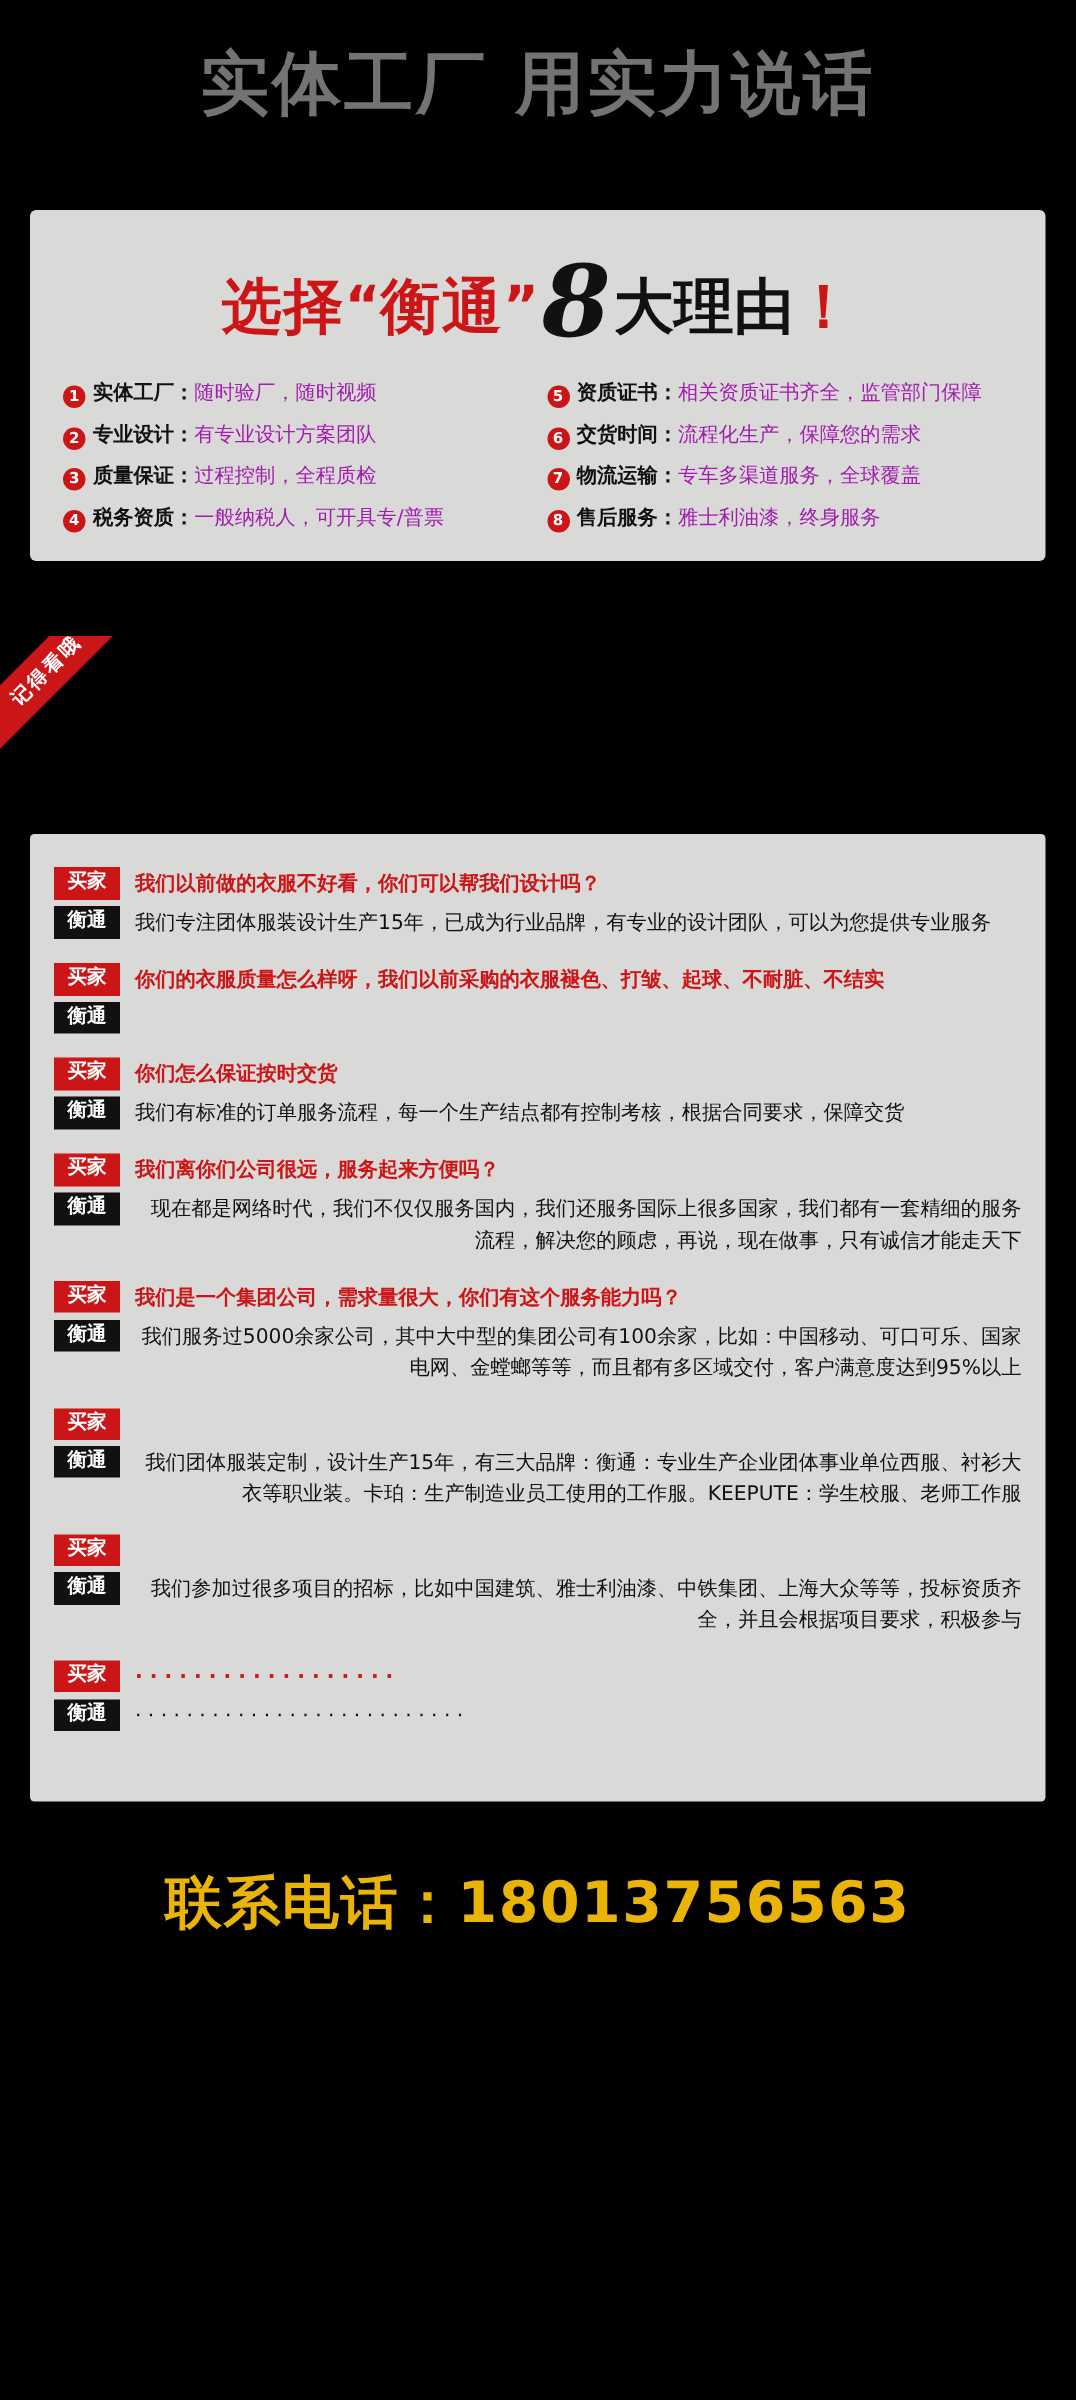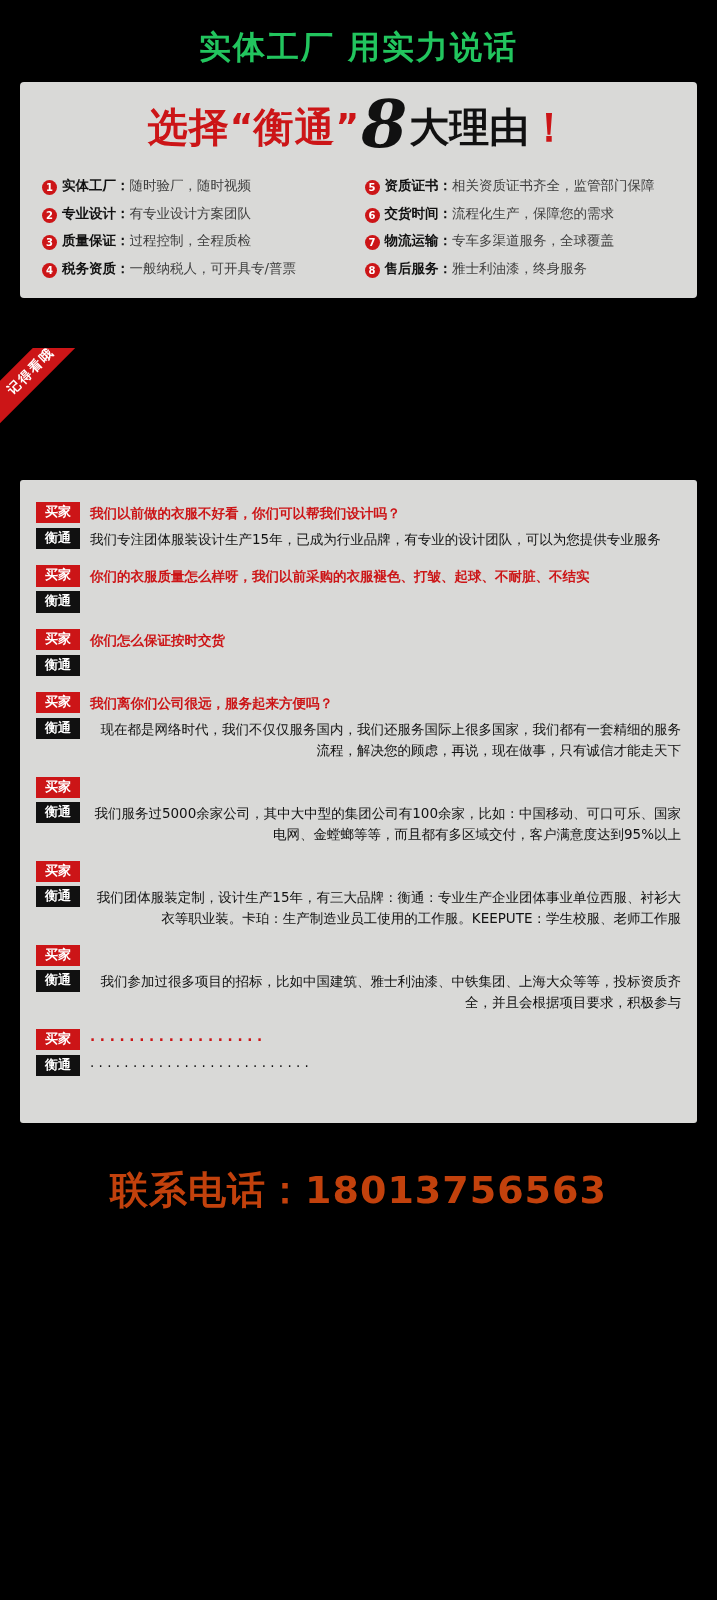--- a/index.html
+++ b/index.html
@@ -9,33 +9,34 @@
     font-family: "DejaVu Sans", "Liberation Sans", sans-serif;
   }
   body { width: 717px; height: 1600px; overflow: hidden; position: relative; }
 
   
   .sec1 {
     background: #000;
     padding: 18px 20px 26px 20px;
   }
   .sec1-title {
-    color: #22c55e;
-    font-size: 32px;
+    color: #737373;
+    font-size: 46px;
     font-weight: bold;
     text-align: center;
     letter-spacing: 2px;
     line-height: 1.2;
     padding: 10px 0 16px 0;
     font-family: "DejaVu Sans", "Liberation Sans", sans-serif;
   }
   .reasons-box {
     background: #d9d9d7;
     border-radius: 4px;
-    padding: 3px 14px 18px 14px;
+    padding: 22px 14px 18px 14px;
+    margin-top: 41px;
   }
   .reasons-head {
     text-align: center;
     white-space: nowrap;
     line-height: 1;
     padding: 6px 0 20px 0;
   }
   .rh-red {
     color: #cc1517;
     font-size: 40px;
@@ -94,21 +95,21 @@
     min-width: 15px;
     border-radius: 50%;
     background: #cc1517;
     color: #fff;
     font-size: 10px;
     font-weight: bold;
     margin-right: 5px;
     transform: translateY(1px);
   }
   .r-key { font-weight: bold; color: #111; }
-  .r-val { color: #404040; }
+  .r-val { color: #a21caf; }
 
   
   .sec2 { background: #000; padding: 24px 0 0 0; position: relative; }
   .sec2-head {
     position: relative;
     height: 120px;
     padding-left: 72px;
     display: flex;
     align-items: center;
     overflow: hidden;
@@ -162,21 +163,21 @@
   .q-text { color: #cc1517; font-weight: bold; }
   .a-text { color: #111; text-align: right; }
 
   .phone-bar {
     margin-top: 16px;
     background: #000;
     text-align: center;
     padding: 26px 0 30px 0;
   }
   .phone-text {
-    color: #c2410c;
+    color: #eab308;
     font-size: 38px;
     font-weight: bold;
     letter-spacing: 1px;
     white-space: nowrap;
   }
 </style>
 </head>
 <body>
 
 <div class="sec1">
@@ -269,37 +270,39 @@
       </div>
     </div>
 
     <div class="qa-group">
       <div class="qa-row">
         <span class="tag tag-buyer">买家</span>
         <span class="qa-text q-text">你们怎么保证按时交货</span>
       </div>
       <div class="qa-row">
         <span class="tag tag-seller">衡通</span>
+        <span class="qa-text a-text">我们有标准的订单服务流程，每一个生产结点都有控制考核，根据合同要求，保障交货</span>
       </div>
     </div>
 
     <div class="qa-group">
       <div class="qa-row">
         <span class="tag tag-buyer">买家</span>
         <span class="qa-text q-text">我们离你们公司很远，服务起来方便吗？</span>
       </div>
       <div class="qa-row">
         <span class="tag tag-seller">衡通</span>
         <span class="qa-text a-text">现在都是网络时代，我们不仅仅服务国内，我们还服务国际上很多国家，我们都有一套精细的服务流程，解决您的顾虑，再说，现在做事，只有诚信才能走天下</span>
       </div>
     </div>
 
     <div class="qa-group">
       <div class="qa-row">
         <span class="tag tag-buyer">买家</span>
+        <span class="qa-text q-text">我们是一个集团公司，需求量很大，你们有这个服务能力吗？</span>
       </div>
       <div class="qa-row">
         <span class="tag tag-seller">衡通</span>
         <span class="qa-text a-text">我们服务过5000余家公司，其中大中型的集团公司有100余家，比如：中国移动、可口可乐、国家电网、金螳螂等等，而且都有多区域交付，客户满意度达到95%以上</span>
       </div>
     </div>
 
     <div class="qa-group">
       <div class="qa-row">
         <span class="tag tag-buyer">买家</span>

